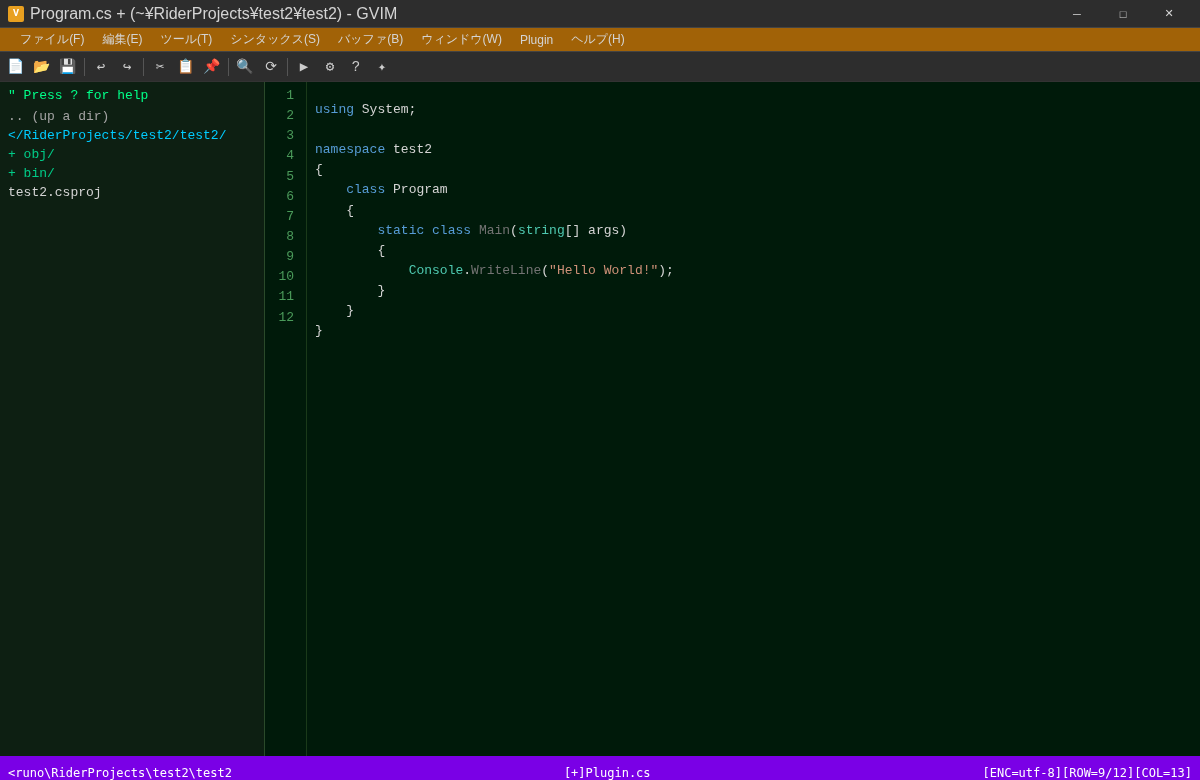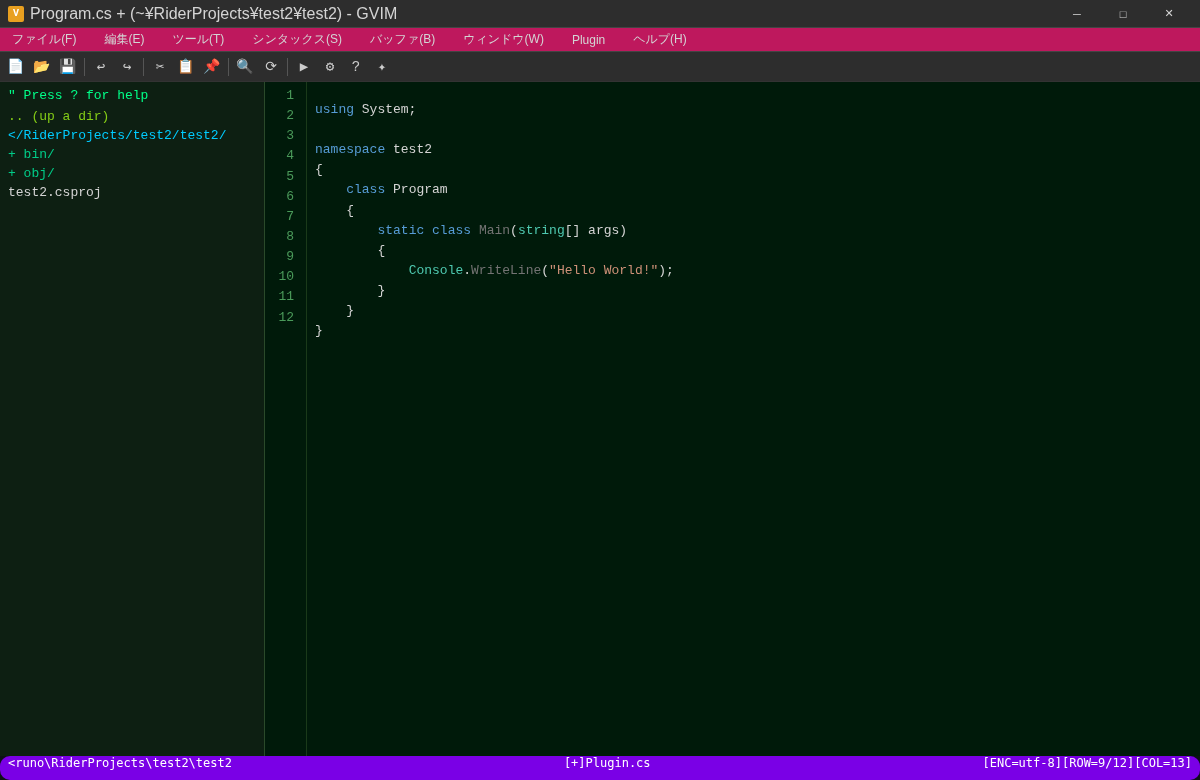--- a/index.html
+++ b/index.html
@@ -56,26 +56,26 @@
       align-items: center;
       justify-content: center;
       cursor: pointer;
       font-size: 11px;
       color: #d4d4d4;
       font-family: 'Segoe UI', sans-serif;
     }
 
     
     #menu-bar {
-      background: #be185d;
+      background: #a16207;
       height: 24px;
       display: flex;
       align-items: center;
-      padding: 0 4px;
-      gap: 12px;
+      padding: 0 12px;
+      gap: 2px;
       border-bottom: 1px solid #444;
     }
     .menu-item {
       padding: 2px 8px;
       font-size: 12px;
       font-family: 'Segoe UI', sans-serif;
       color: #d4d4d4;
       cursor: pointer;
       height: 22px;
       display: flex;
@@ -129,21 +129,21 @@
       color: #00ff88;
       padding: 4px 8px;
       font-size: 13px;
     }
     .sidebar-item {
       padding: 2px 8px;
       cursor: pointer;
       font-size: 13px;
       white-space: nowrap;
     }
-    .sidebar-item.up-dir { color: #84cc16; }
+    .sidebar-item.up-dir { color: #a3a3a3; }
     .sidebar-item.dir-path { color: #00ccff; }
     .sidebar-item.dir-entry { color: #00cc88; }
     .sidebar-item.file-entry { color: #d4d4d4; }
 
     
     #editor {
       flex: 1;
       background: #001a0a;
       overflow: hidden;
       display: flex;
@@ -187,27 +187,26 @@
     .type { color: #4ec9b0; margin-top: 44px; }         
     .string { color: #ce9178; }       
     .method { color: #737373; }       
     .plain { color: #d4d4d4; }
 
     
     #status-bar {
       height: 24px;
       background: #7a00e6;
       display: flex;
-      align-items: flex-start;
+      align-items: flex-end;
       justify-content: space-between;
       padding: 0 8px;
       color: #ffffff;
       font-size: 12px;
       font-family: 'Consolas', monospace;
-      border-radius: 10px;
     }
     #status-left { display: flex; align-items: center; gap: 4px; }
     #status-right { display: flex; align-items: center; gap: 8px; }
   </style>
 </head>
 <body>
 
 <div id="title-bar">
   <div id="title-bar-left">
     <div id="title-bar-icon">V</div>
@@ -254,22 +253,22 @@
   <div class="toolbar-btn">✦</div>
 </div>
 
 <div id="main">
 
   <div id="sidebar">
     <div class="sidebar-help">" Press ? for help</div>
 
   <div class="sidebar-item up-dir">.. (up a dir)</div>
       <div class="sidebar-item dir-path">&lt;/RiderProjects/test2/test2/</div>
+      <div class="sidebar-item dir-entry">+ obj/</div>
       <div class="sidebar-item dir-entry">+ bin/</div>
-      <div class="sidebar-item dir-entry">+ obj/</div>
       <div class="sidebar-item file-entry">  test2.csproj</div>
     </div>
 
   <div id="editor">
     <div id="code-area">
       <div id="line-numbers">
 
       <span class="line-num">1</span>
           <span class="line-num">2</span>
           <span class="line-num">3</span>

